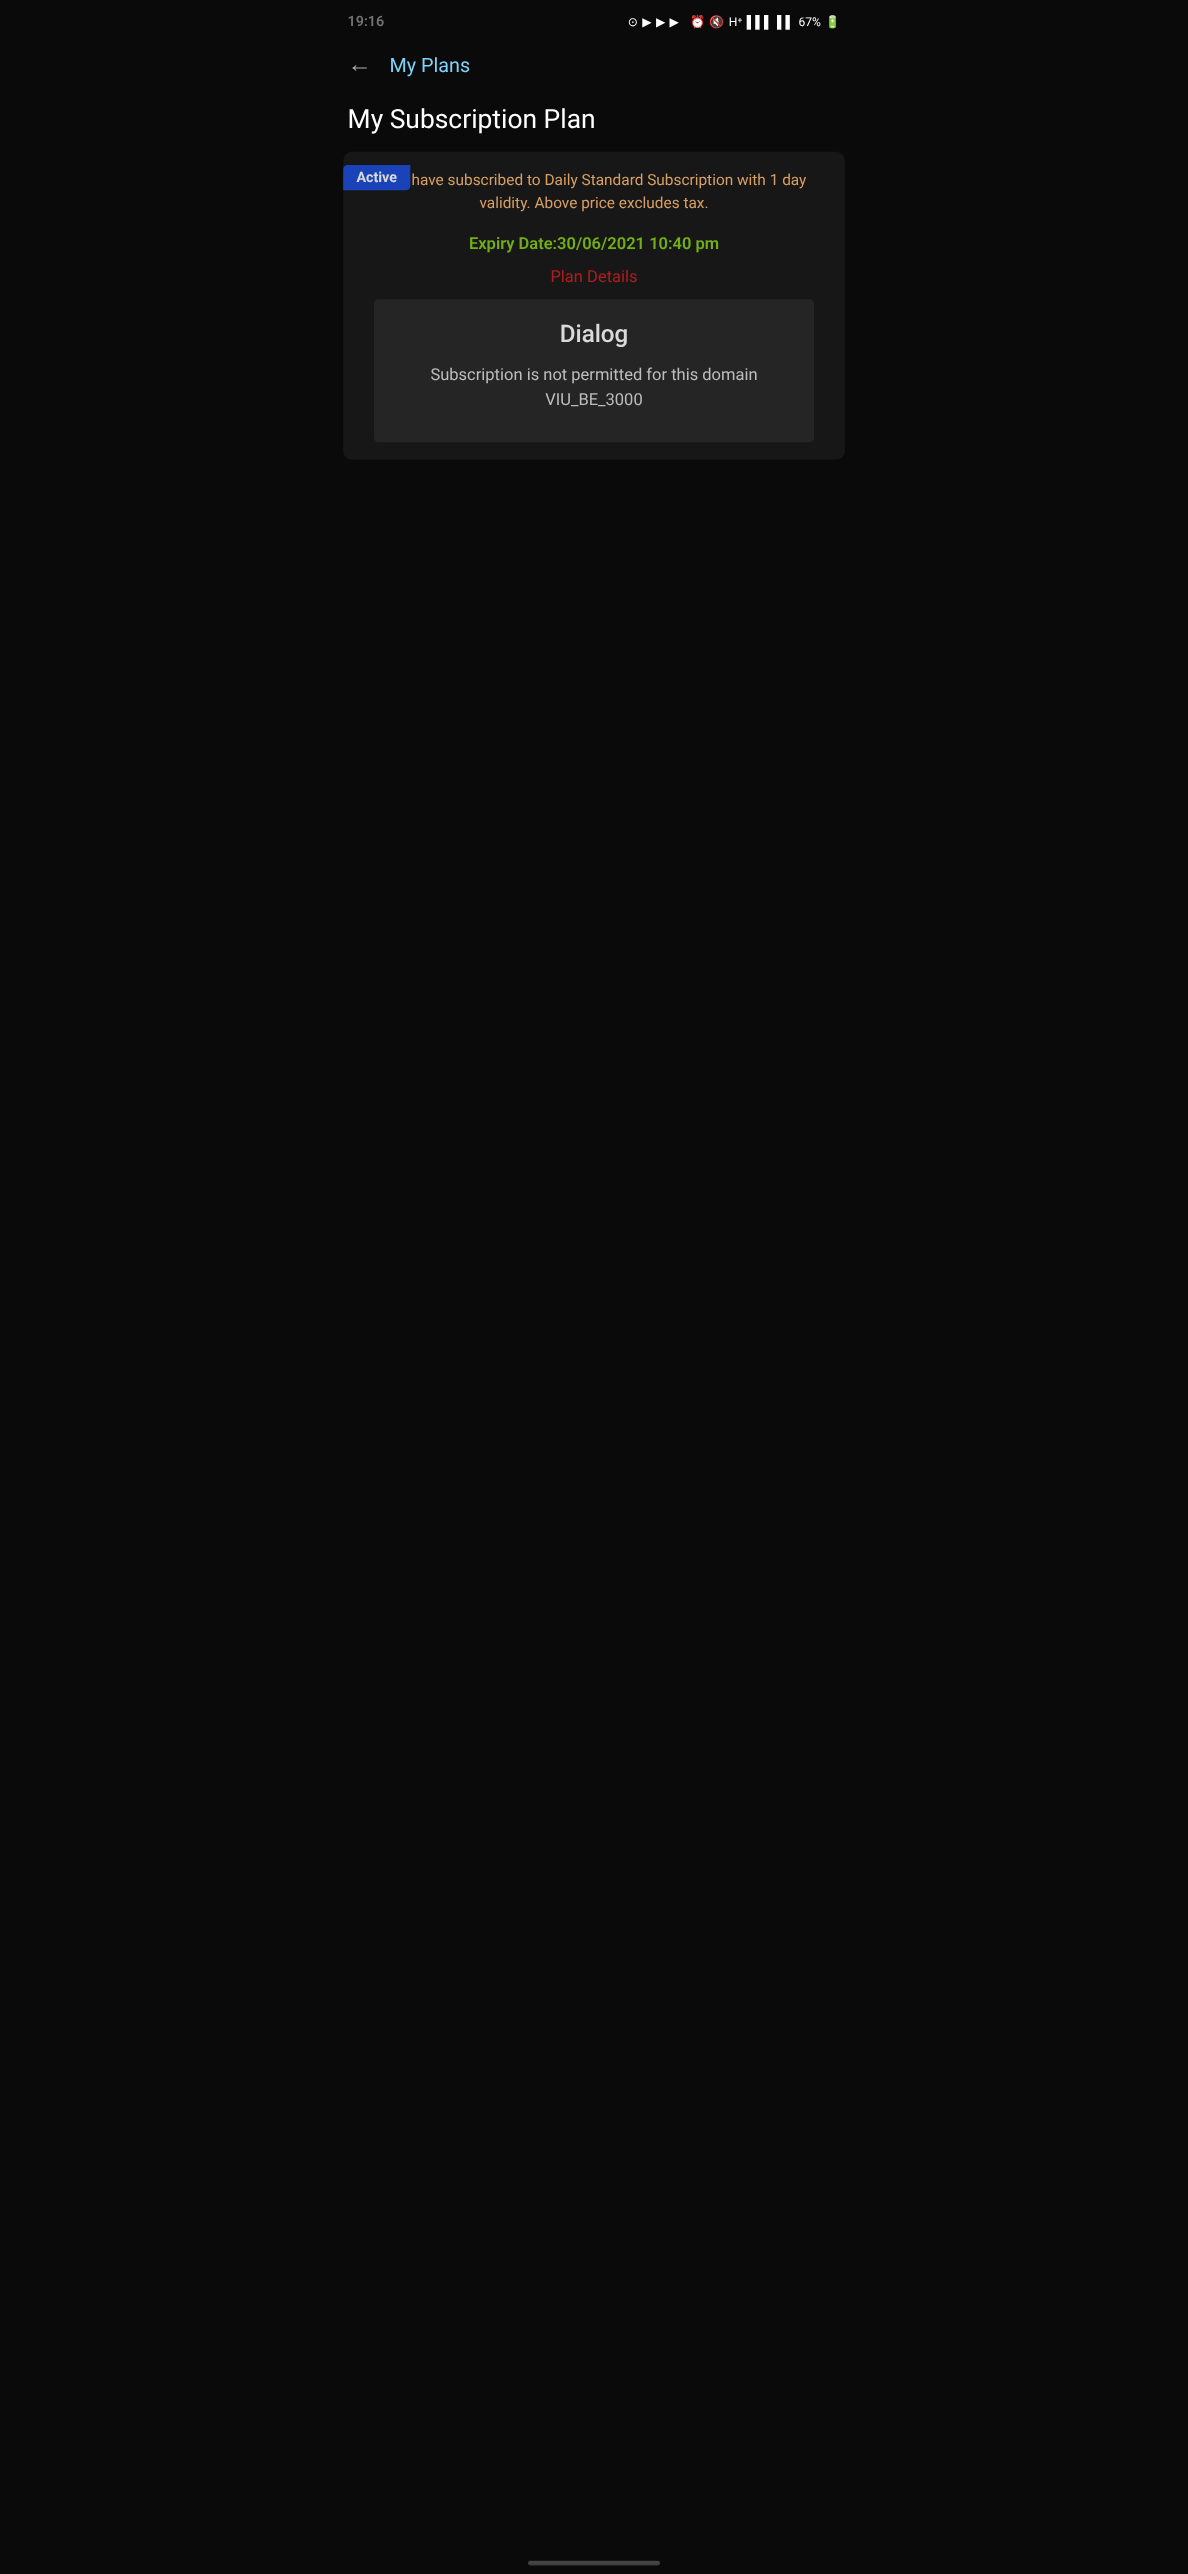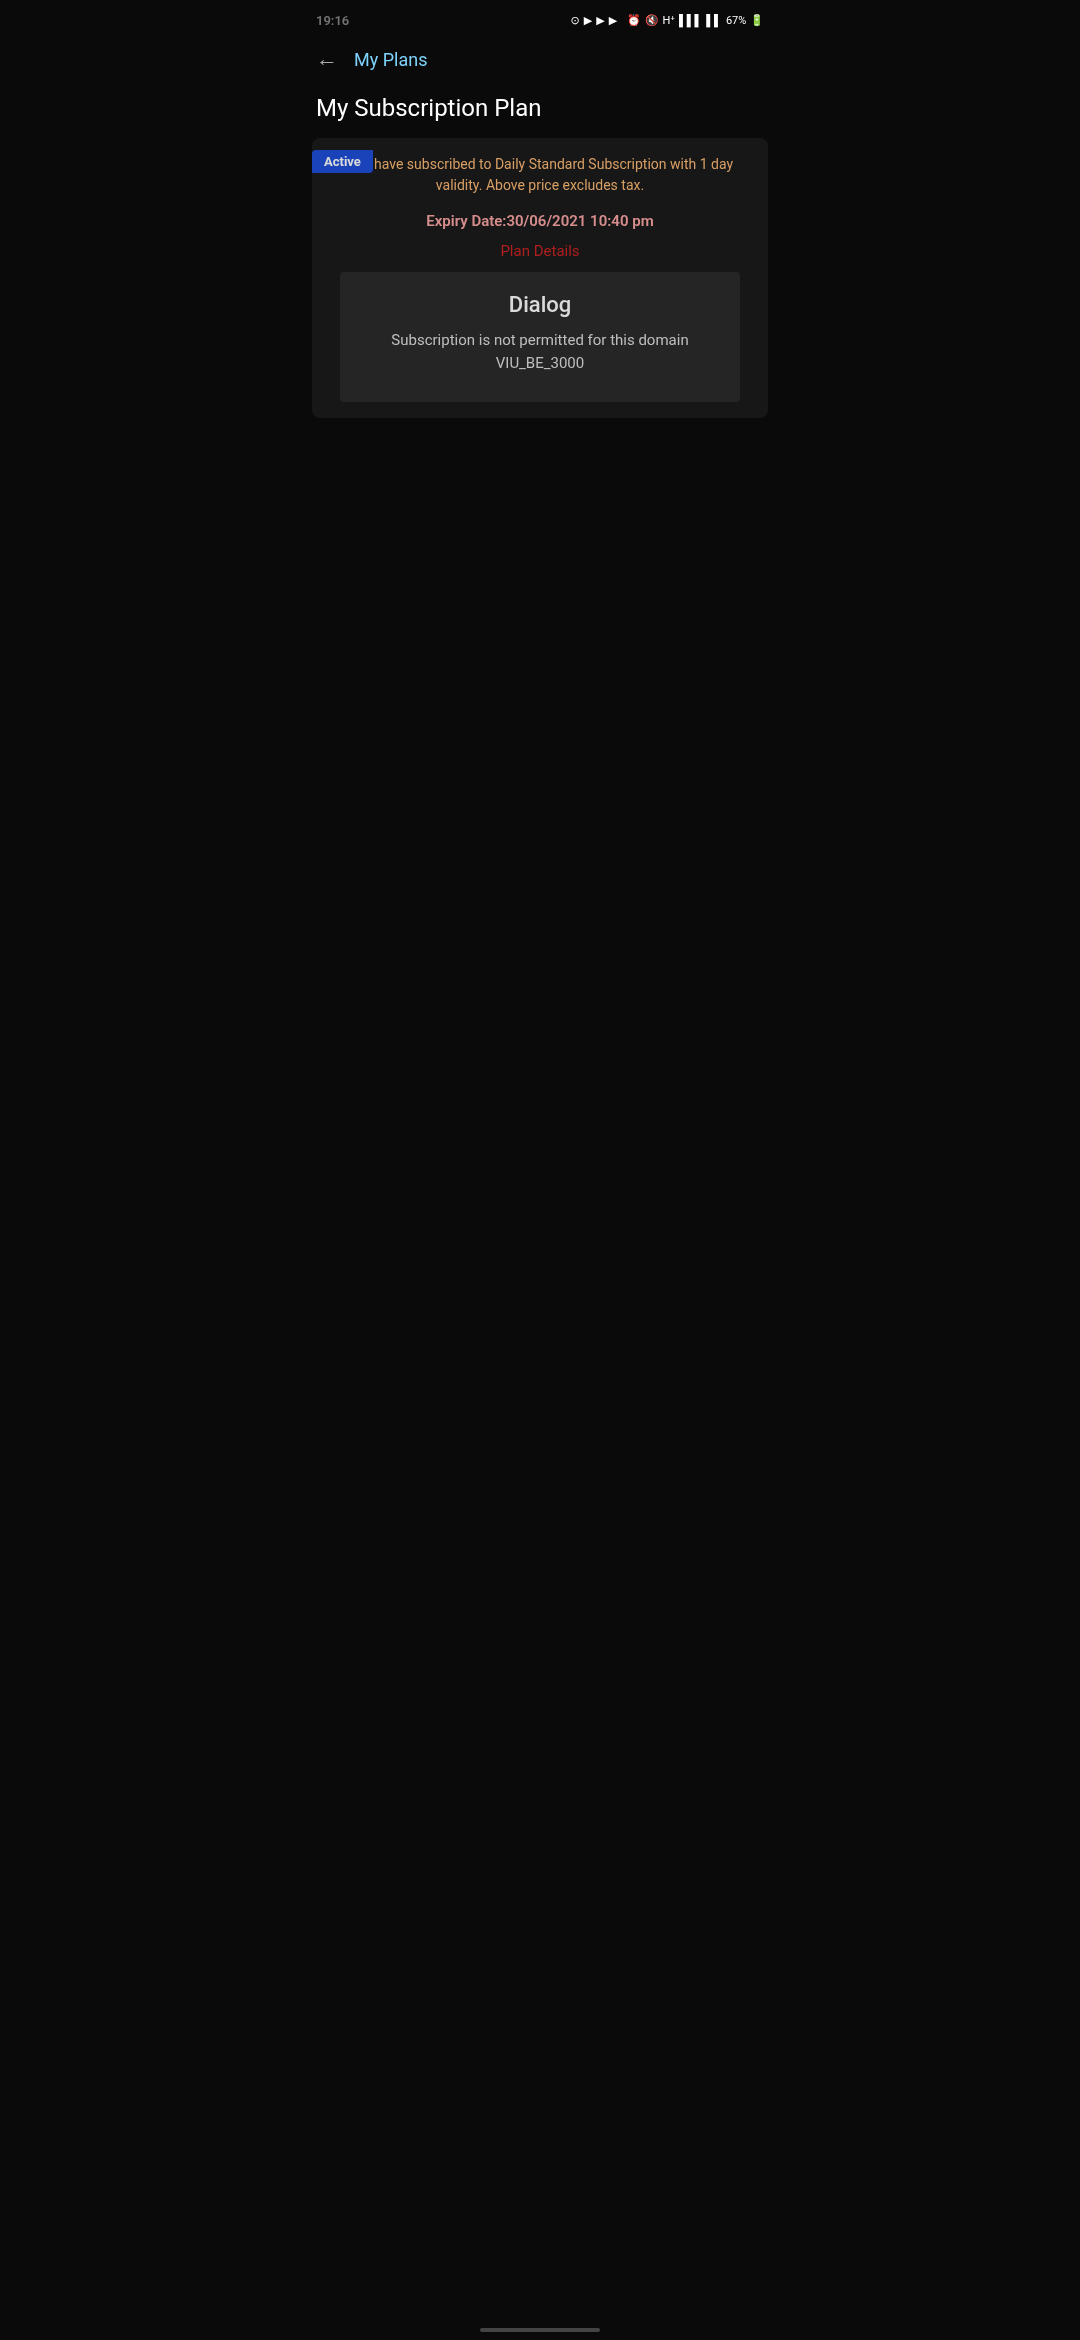--- a/index.html
+++ b/index.html
@@ -119,21 +119,21 @@
 
     .plan-description {
       color: #fdba74;
       font-size: 14px;
       line-height: 1.5;
       margin-bottom: 16px;
       padding: 0 8px;
     }
 
     .expiry-date {
-      color: #fca5a5;
+      color: #84cc16;
       font-size: 15px;
       font-weight: 600;
       margin-bottom: 12px;
     }
 
     .plan-details-link {
       color: #cc2222;
       font-size: 15px;
       font-weight: 400;
       cursor: pointer;

